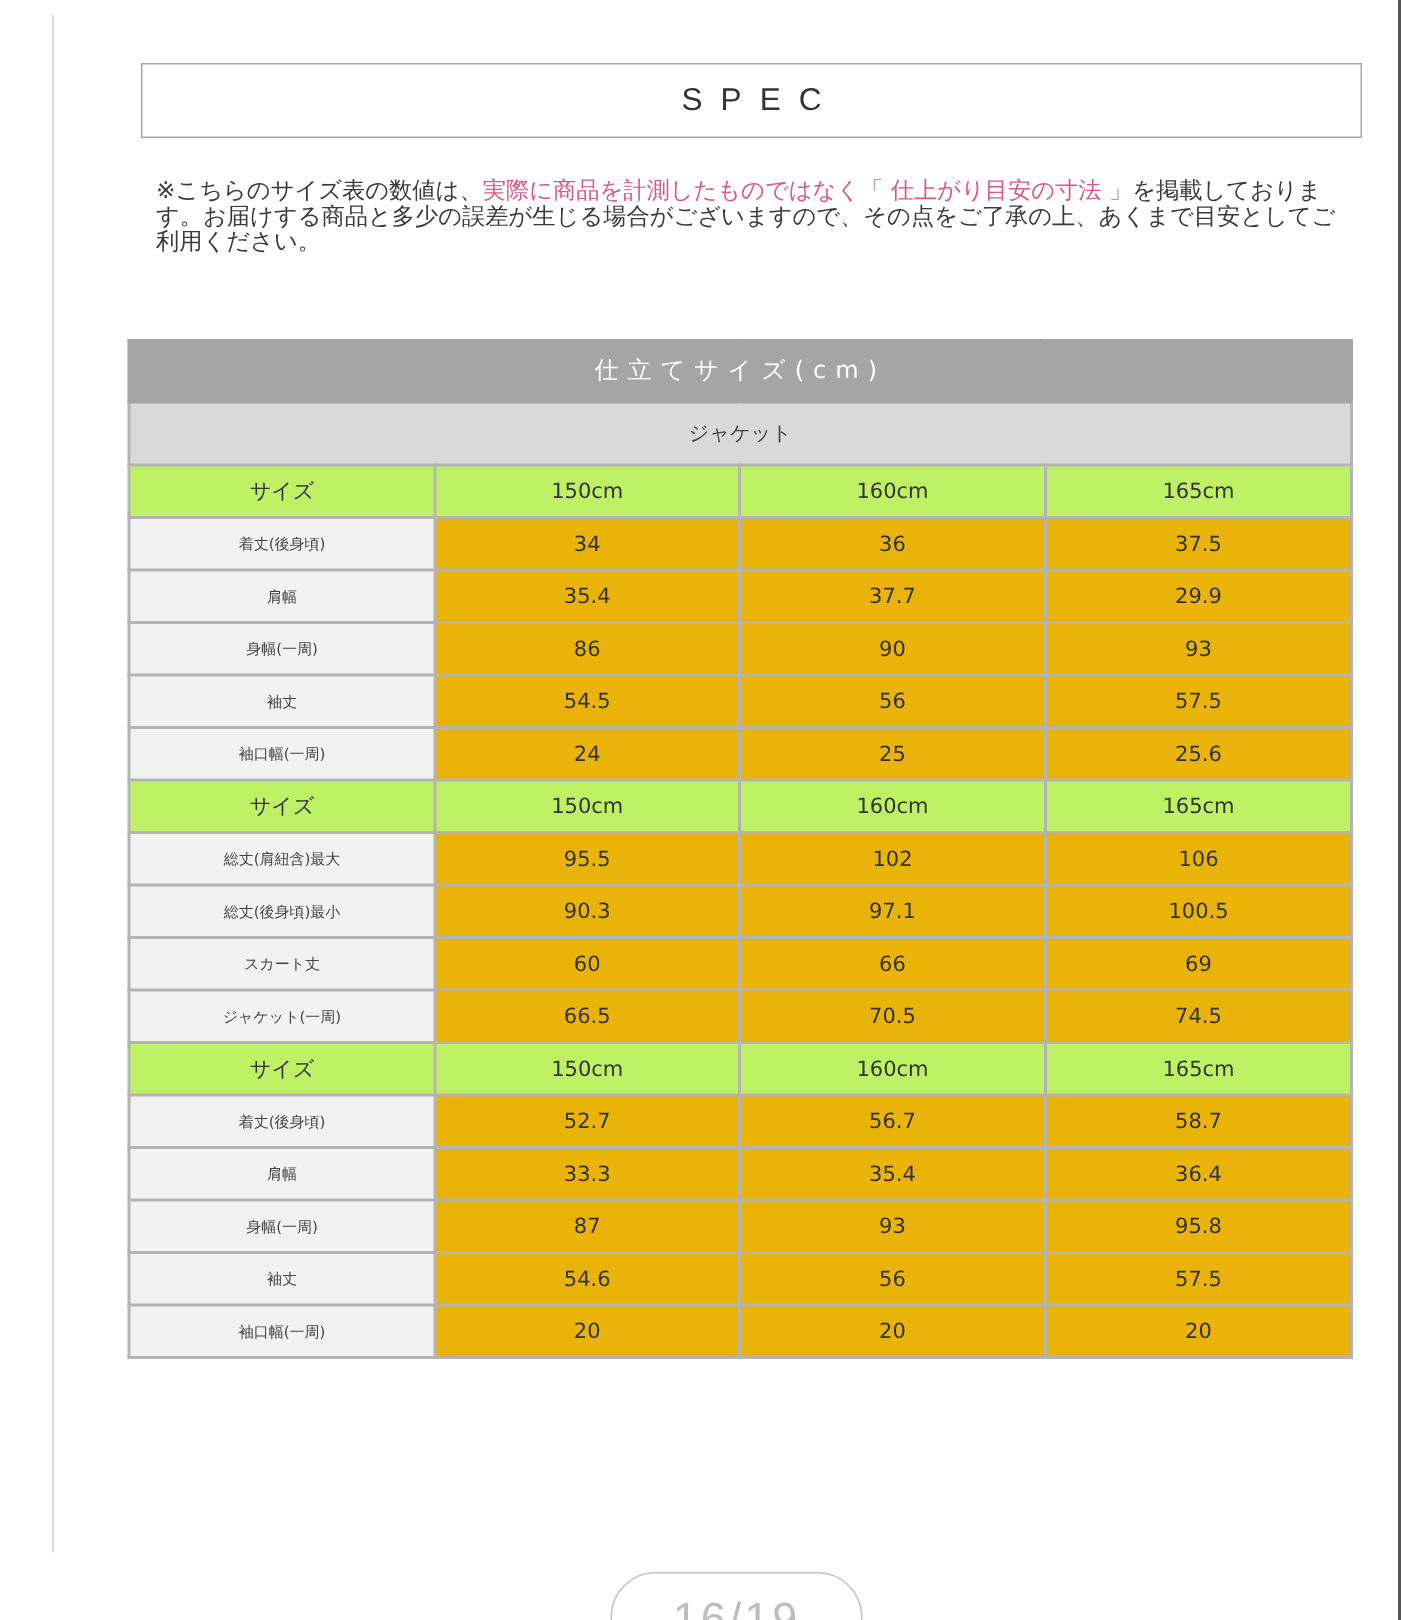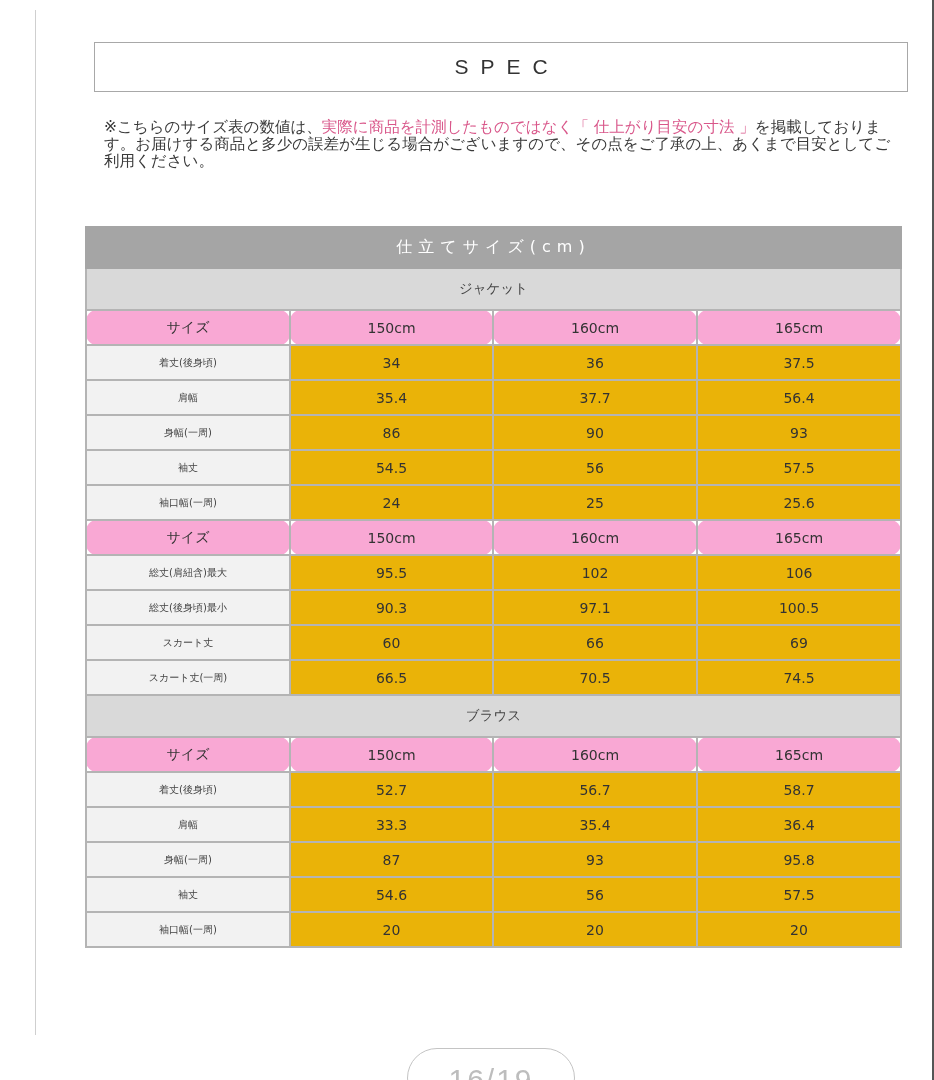--- a/index.html
+++ b/index.html
@@ -41,21 +41,21 @@
       border:2px solid #b4b4b4; text-align:center; padding:0;
       height:33px;
     }
     tr.title-row td {
       background:#a5a5a5; color:#ffffff; height:39px;
       font-size:16px; letter-spacing:6px; border-color:#a5a5a5;
     }
     tr.cat-row td {
       background:#d9d9d9; height:40px; font-size:13.5px; color:#444;
     }
-    tr.head-row td { background:#f9a8d4;border-radius:11px; }
+    tr.head-row td { background:#bef264; }
     td.label { background:#f2f2f2; font-size:10px; color:#444; }
     td.val { background:#eab308; }
 
     .pager {
       position:absolute; left:407px; top:1048px; width:168px; height:60px;
       border:1.5px solid #c4c4c4; border-radius:30px;
       display:flex; justify-content:center; padding-top:14px; box-sizing:border-box;
     }
     .pager span { font-size:30px; color:#bdbdbd; letter-spacing:2px; font-family:"Liberation Sans", sans-serif; }
   </style>
@@ -95,21 +95,21 @@
     <tr>
       <td class="label">着丈(後身頃)</td>
       <td class="val">34</td>
       <td class="val">36</td>
       <td class="val">37.5</td>
     </tr>
     <tr>
       <td class="label">肩幅</td>
       <td class="val">35.4</td>
       <td class="val">37.7</td>
-      <td class="val">56.4</td>
+      <td class="val">29.9</td>
     </tr>
     <tr>
       <td class="label">身幅(一周)</td>
       <td class="val">86</td>
       <td class="val">90</td>
       <td class="val">93</td>
     </tr>
     <tr>
       <td class="label">袖丈</td>
       <td class="val">54.5</td>
@@ -141,29 +141,26 @@
       <td class="val">97.1</td>
       <td class="val">100.5</td>
     </tr>
     <tr>
       <td class="label">スカート丈</td>
       <td class="val">60</td>
       <td class="val">66</td>
       <td class="val">69</td>
     </tr>
     <tr>
-      <td class="label">スカート丈(一周)</td>
+      <td class="label">ジャケット(一周)</td>
       <td class="val">66.5</td>
       <td class="val">70.5</td>
       <td class="val">74.5</td>
     </tr>
 
-    <tr class="cat-row">
-      <td colspan="4">ブラウス</td>
-    </tr>
     <tr class="head-row">
       <td>サイズ</td>
       <td>150cm</td>
       <td>160cm</td>
       <td>165cm</td>
     </tr>
     <tr>
       <td class="label">着丈(後身頃)</td>
       <td class="val">52.7</td>
       <td class="val">56.7</td>

